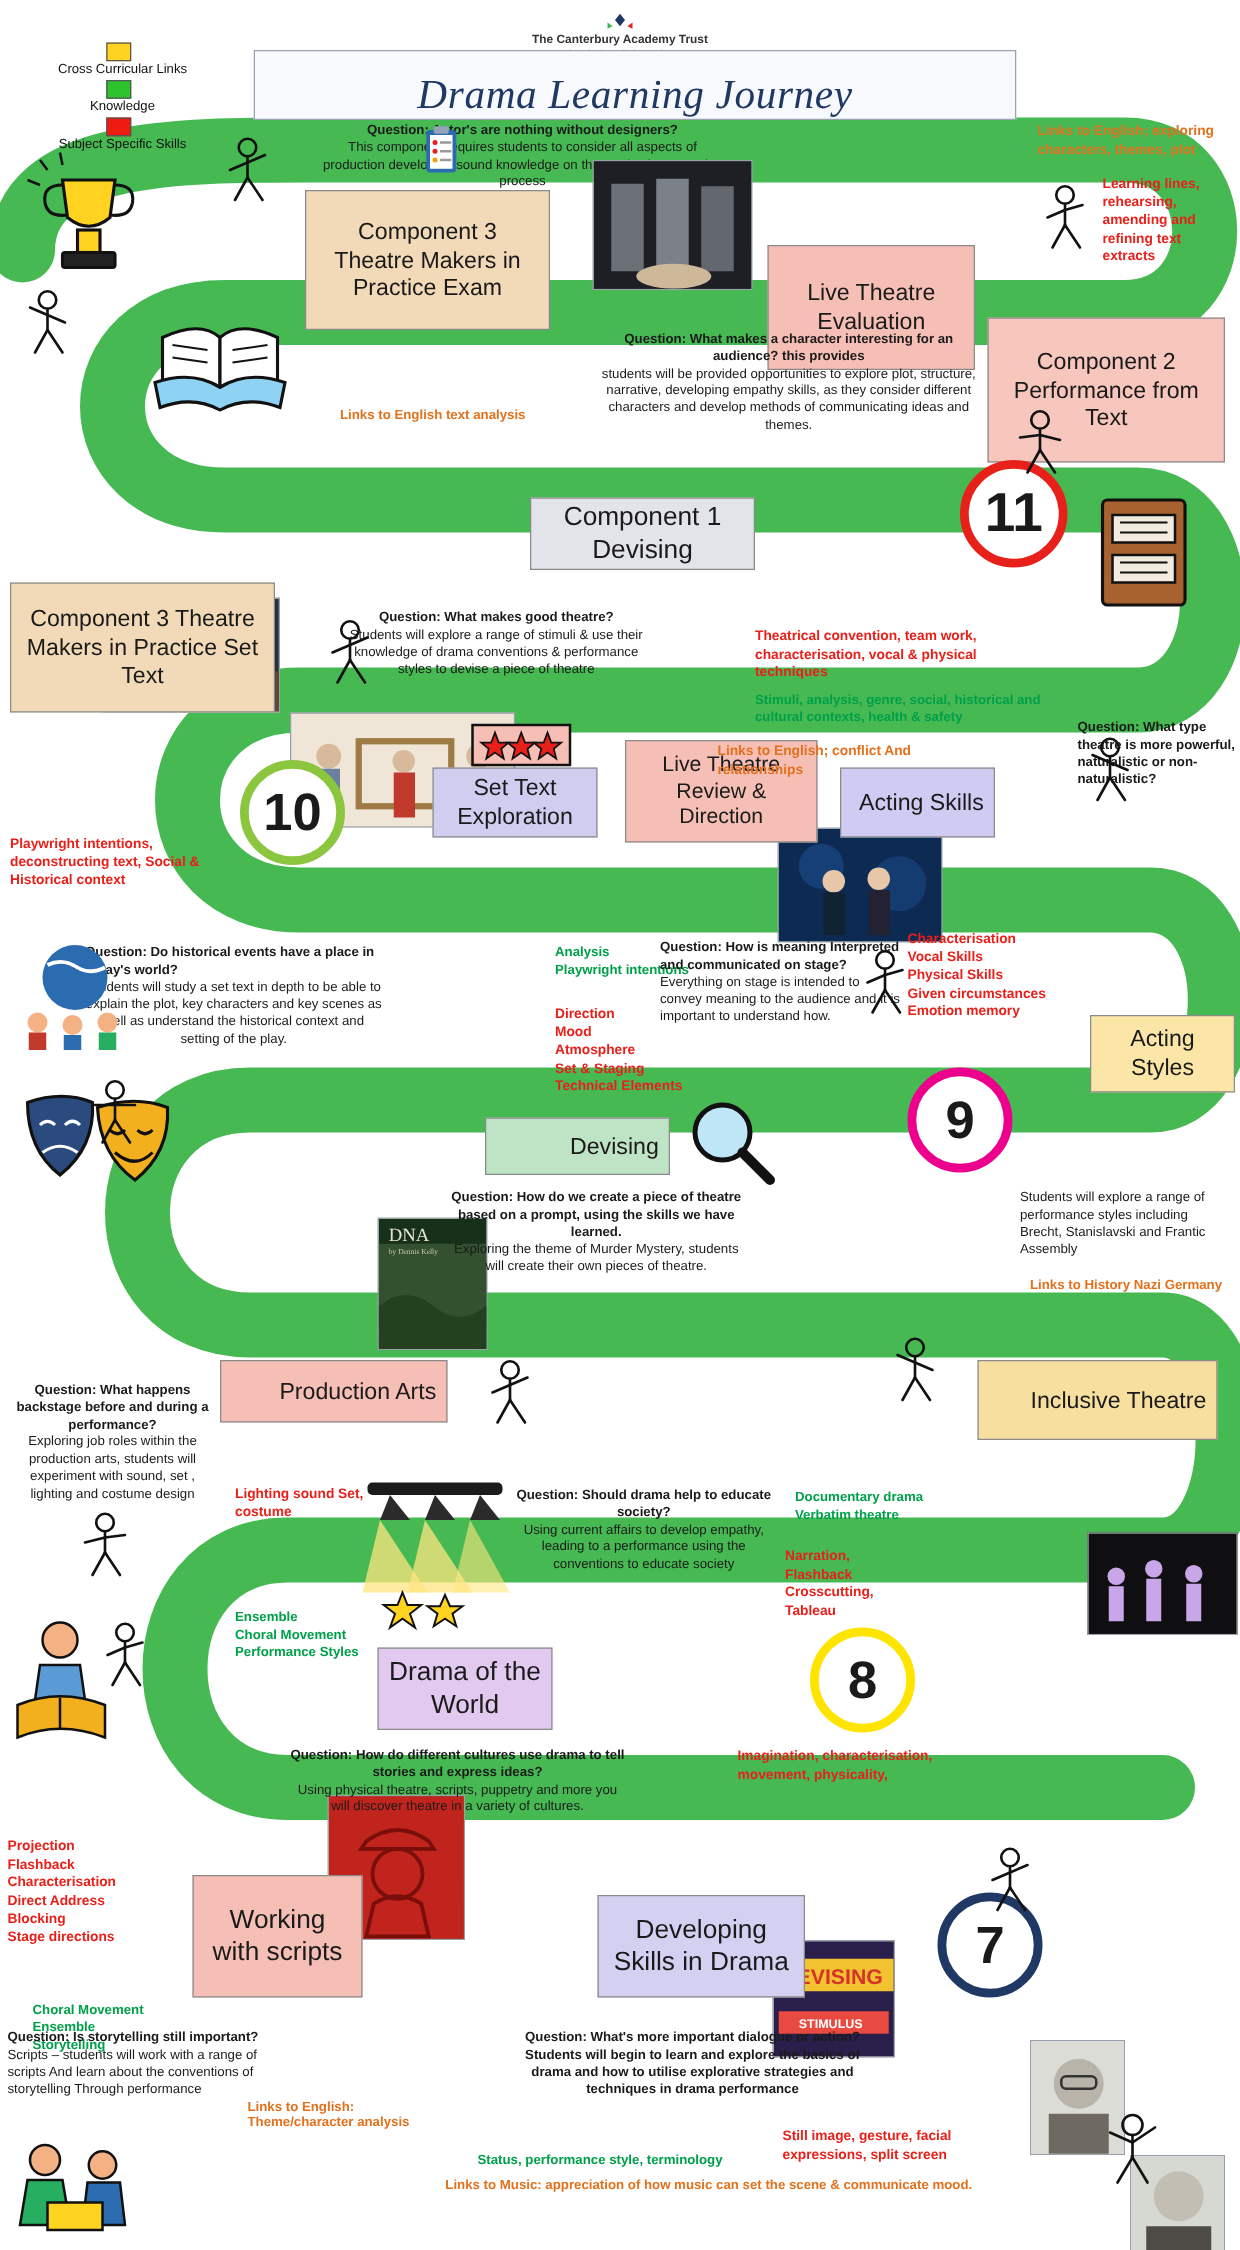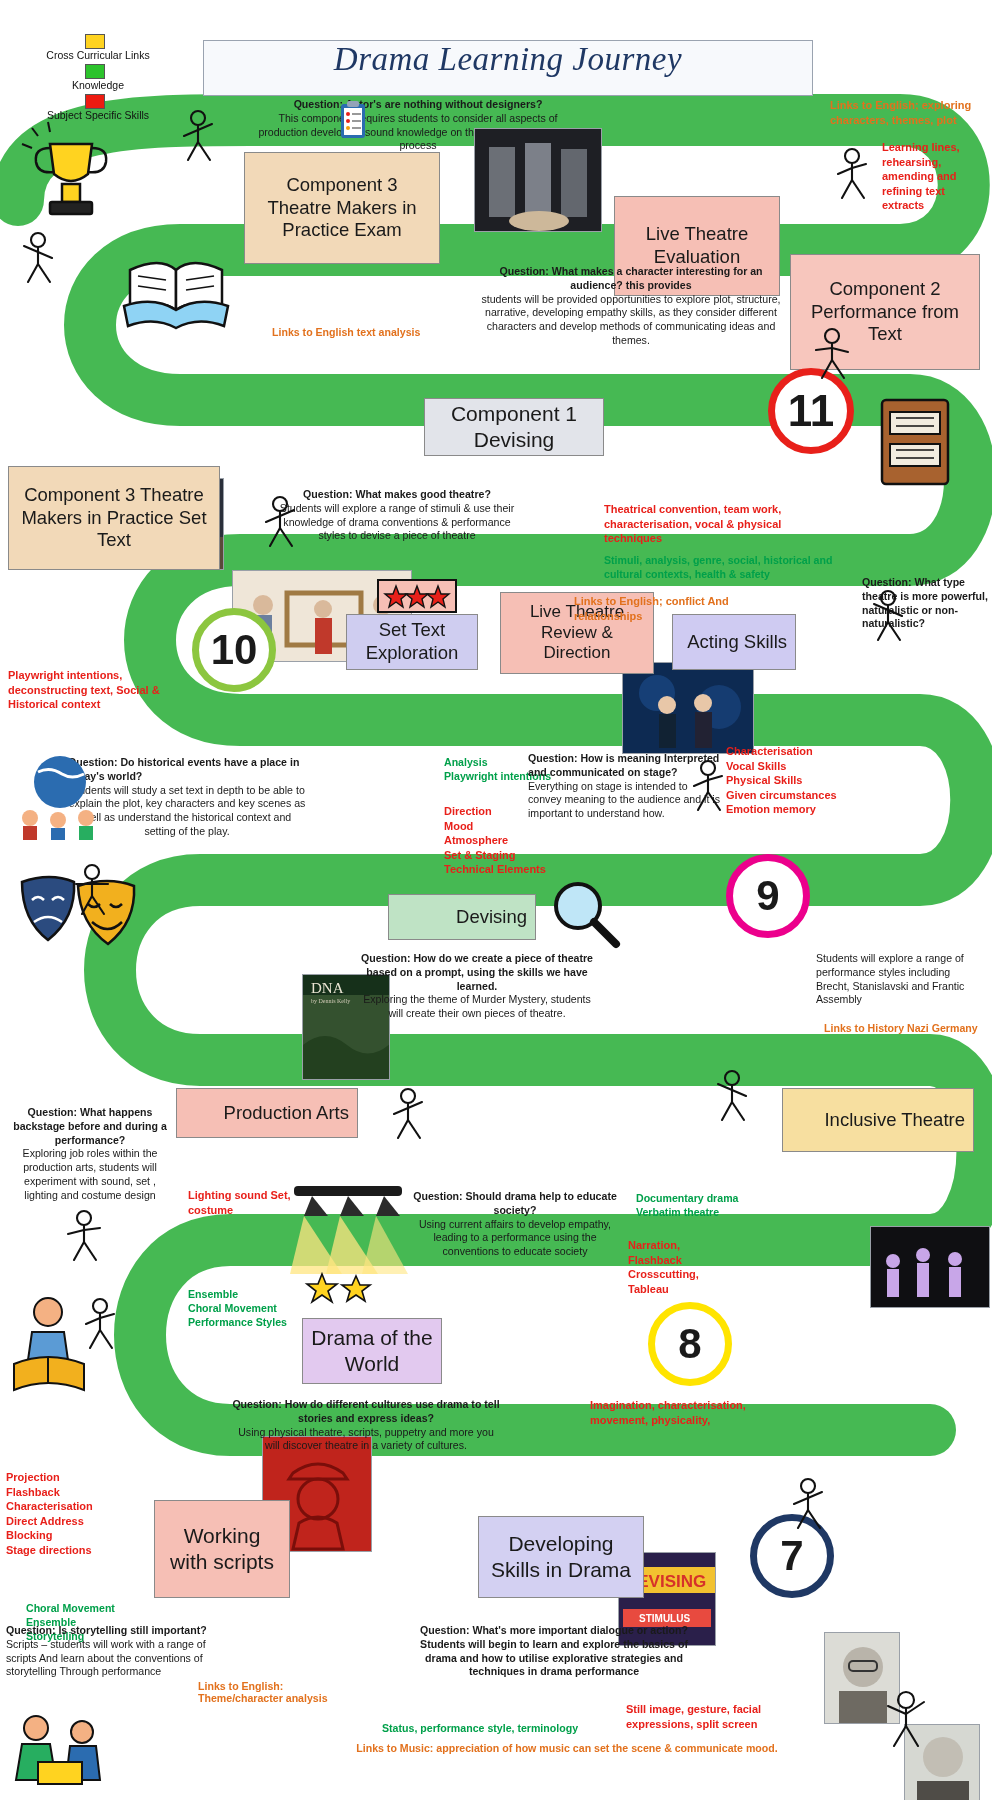--- a/index.html
+++ b/index.html
@@ -8,21 +8,21 @@
   .abs{position:absolute;box-sizing:border-box;}
   
   .legend{top:34px;left:18px;width:160px;}
   .legend-row{display:flex;align-items:center;margin-bottom:3px;flex-direction:column;}
   .swatch{width:18px;height:13px;border:1px solid #555;margin-right:7px;flex:none;}
   .legend-label{font-size:10.5px;color:#111;}
   
   .trust{top:10px;left:0;width:992px;text-align:center;font-size:9px;color:#444;line-height:1.25;}
   .trust .t1{font-weight:bold;font-size:9.5px;color:#333;}
   .trust .logo{display:block;width:26px;height:14px;margin:0 auto 2px;}
-  .title-box{top:40px;left:203px;width:610px;height:56px;border:1px solid #9aa3b0;background:#f7f9fc;display:flex;align-items:flex-start;justify-content:center;}
+  .title-box{top:40px;left:203px;width:610px;height:56px;border:1px solid #9aa3b0;background:#f7f9fc;display:flex;align-items:flex-end;justify-content:center;}
   .title-box span{font-family:"Liberation Serif",serif;font-style:italic;font-size:33px;color:#1f3864;letter-spacing:.5px;}
   
   .box{border:1px solid #8a8a8a;display:flex;align-items:center;justify-content:flex-end;text-align:center;padding:6px 8px;line-height:1.22;}
   .box span{display:block;}
   .b-tan{background:#f2d9b8;}
   .b-pink{background:#f6bfb5;}
   .b-pink2{background:#f7c6bd;}
   .b-grey{background:#e2e4ea;}
   .b-purple{background:#cfcdf0;}
   .b-purple2{background:#d3d0f2;}
@@ -107,20 +107,29 @@
     <div class="legend-row">
       <span class="swatch" style="background:#2cc32c"></span>
       <span class="legend-label">Knowledge</span>
     </div>
     <div class="legend-row">
       <span class="swatch" style="background:#ee1b11"></span>
       <span class="legend-label">Subject Specific Skills</span>
     </div>
   </div>
 
+  <div class="abs trust">
+    <svg class="logo" viewBox="0 0 26 14">
+      <path d="M13 1 L17 6 L13 11 L9 6 Z" fill="#1f3864"></path>
+      <path d="M3 8 L7 11 L3 13 Z" fill="#3cb54a"></path>
+      <path d="M23 8 L19 11 L23 13 Z" fill="#e8201a"></path>
+    </svg>
+    <div class="t1">The Canterbury Academy Trust</div>
+    <div>Schools for all the Talents</div>
+  </div>
 
   <div class="abs title-box">
     <span>Drama Learning Journey</span>
   </div>
 
   <div class="abs txt" style="top:98px;left:258px;width:320px;">
     <div class="q">Question: Actor's are nothing without designers?</div>
     <div>This component requires students to consider all aspects of production developing sound knowledge on the productions creative process</div>
   </div>
 
@@ -328,20 +337,23 @@
       <rect width="120" height="82" fill="#0f0f12"></rect>
       <g fill="#c8a6e8">
         <circle cx="22" cy="34" r="7"></circle>
           <rect x="16" y="42" width="12" height="28"></rect>
         <circle cx="52" cy="28" r="7"></circle>
           <rect x="46" y="36" width="12" height="34"></rect>
         <circle cx="84" cy="32" r="7"></circle>
           <rect x="78" y="40" width="12" height="30"></rect>
       </g>
     </svg>
+  </div>
+  <div class="abs box b-yellow f19" style="top:812px;left:872px;width:116px;height:62px;">
+    <span>Acting Styles</span>
   </div>
 
   <svg class="abs" style="top:748px;left:14px;width:92px;height:92px;">
     <circle cx="46" cy="34" r="26" fill="#2b6cb0"></circle>
     <path d="M24 24 Q36 18 48 26 Q58 32 70 26" stroke="#fff" stroke-width="3" fill="none"></path>
     <circle cx="16" cy="70" r="8" fill="#f4b183"></circle>
       <rect x="9" y="78" width="14" height="14" fill="#c0392b"></rect>
     <circle cx="44" cy="72" r="8" fill="#f4b183"></circle>
       <rect x="37" y="80" width="14" height="12" fill="#2b6cb0"></rect>
     <circle cx="72" cy="70" r="8" fill="#f4b183"></circle>

